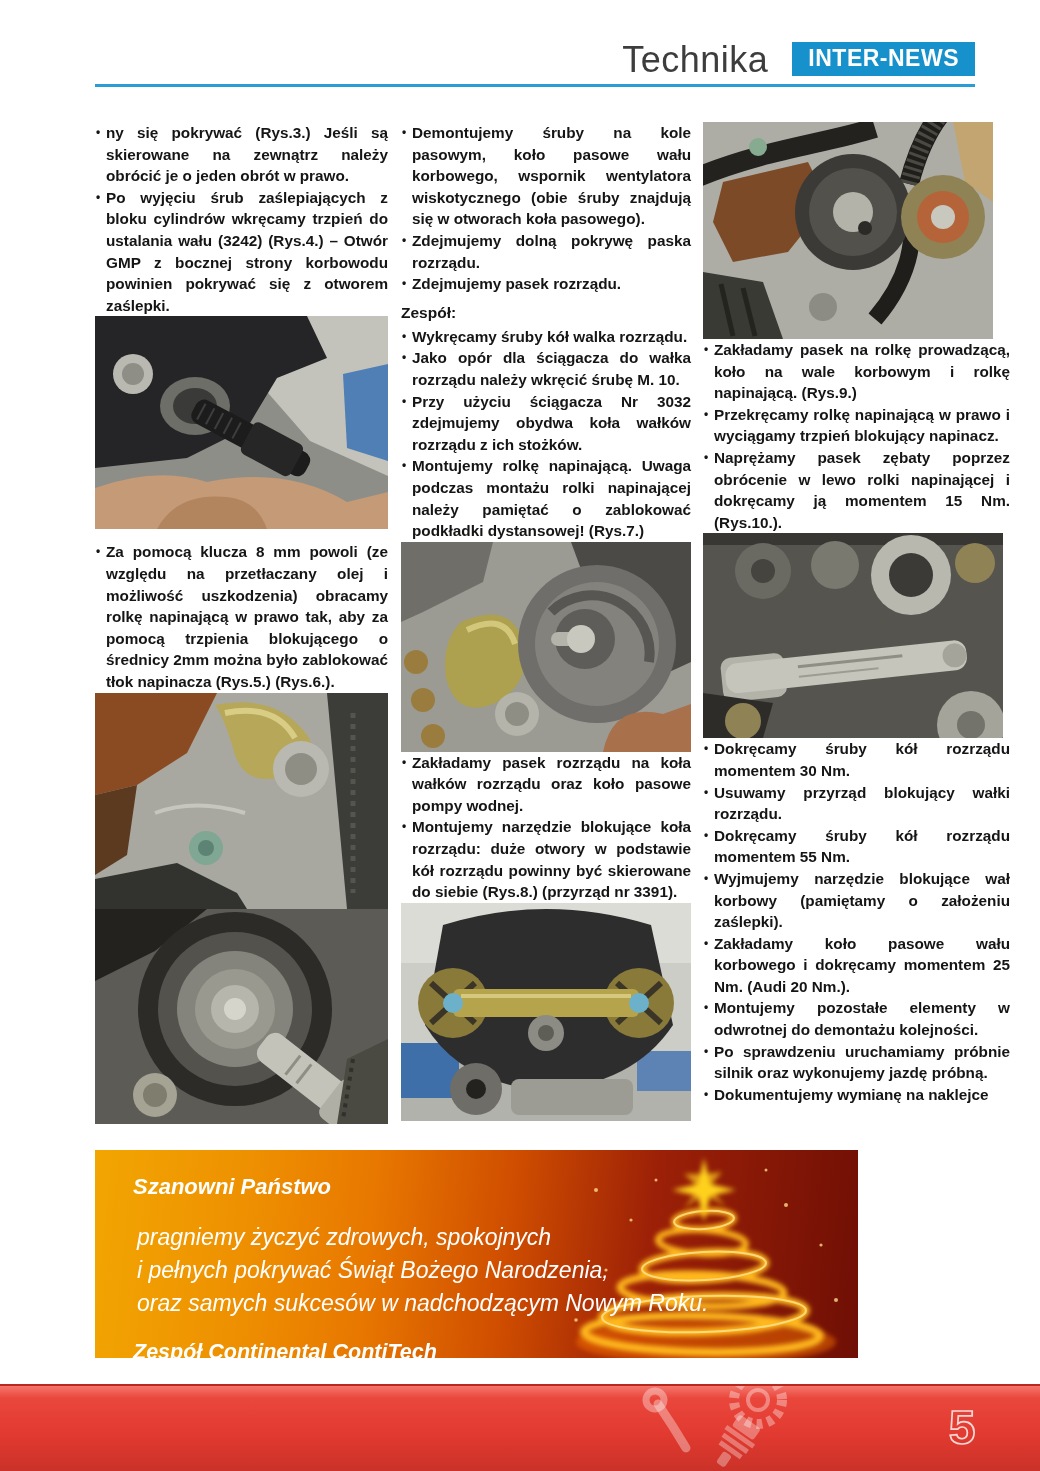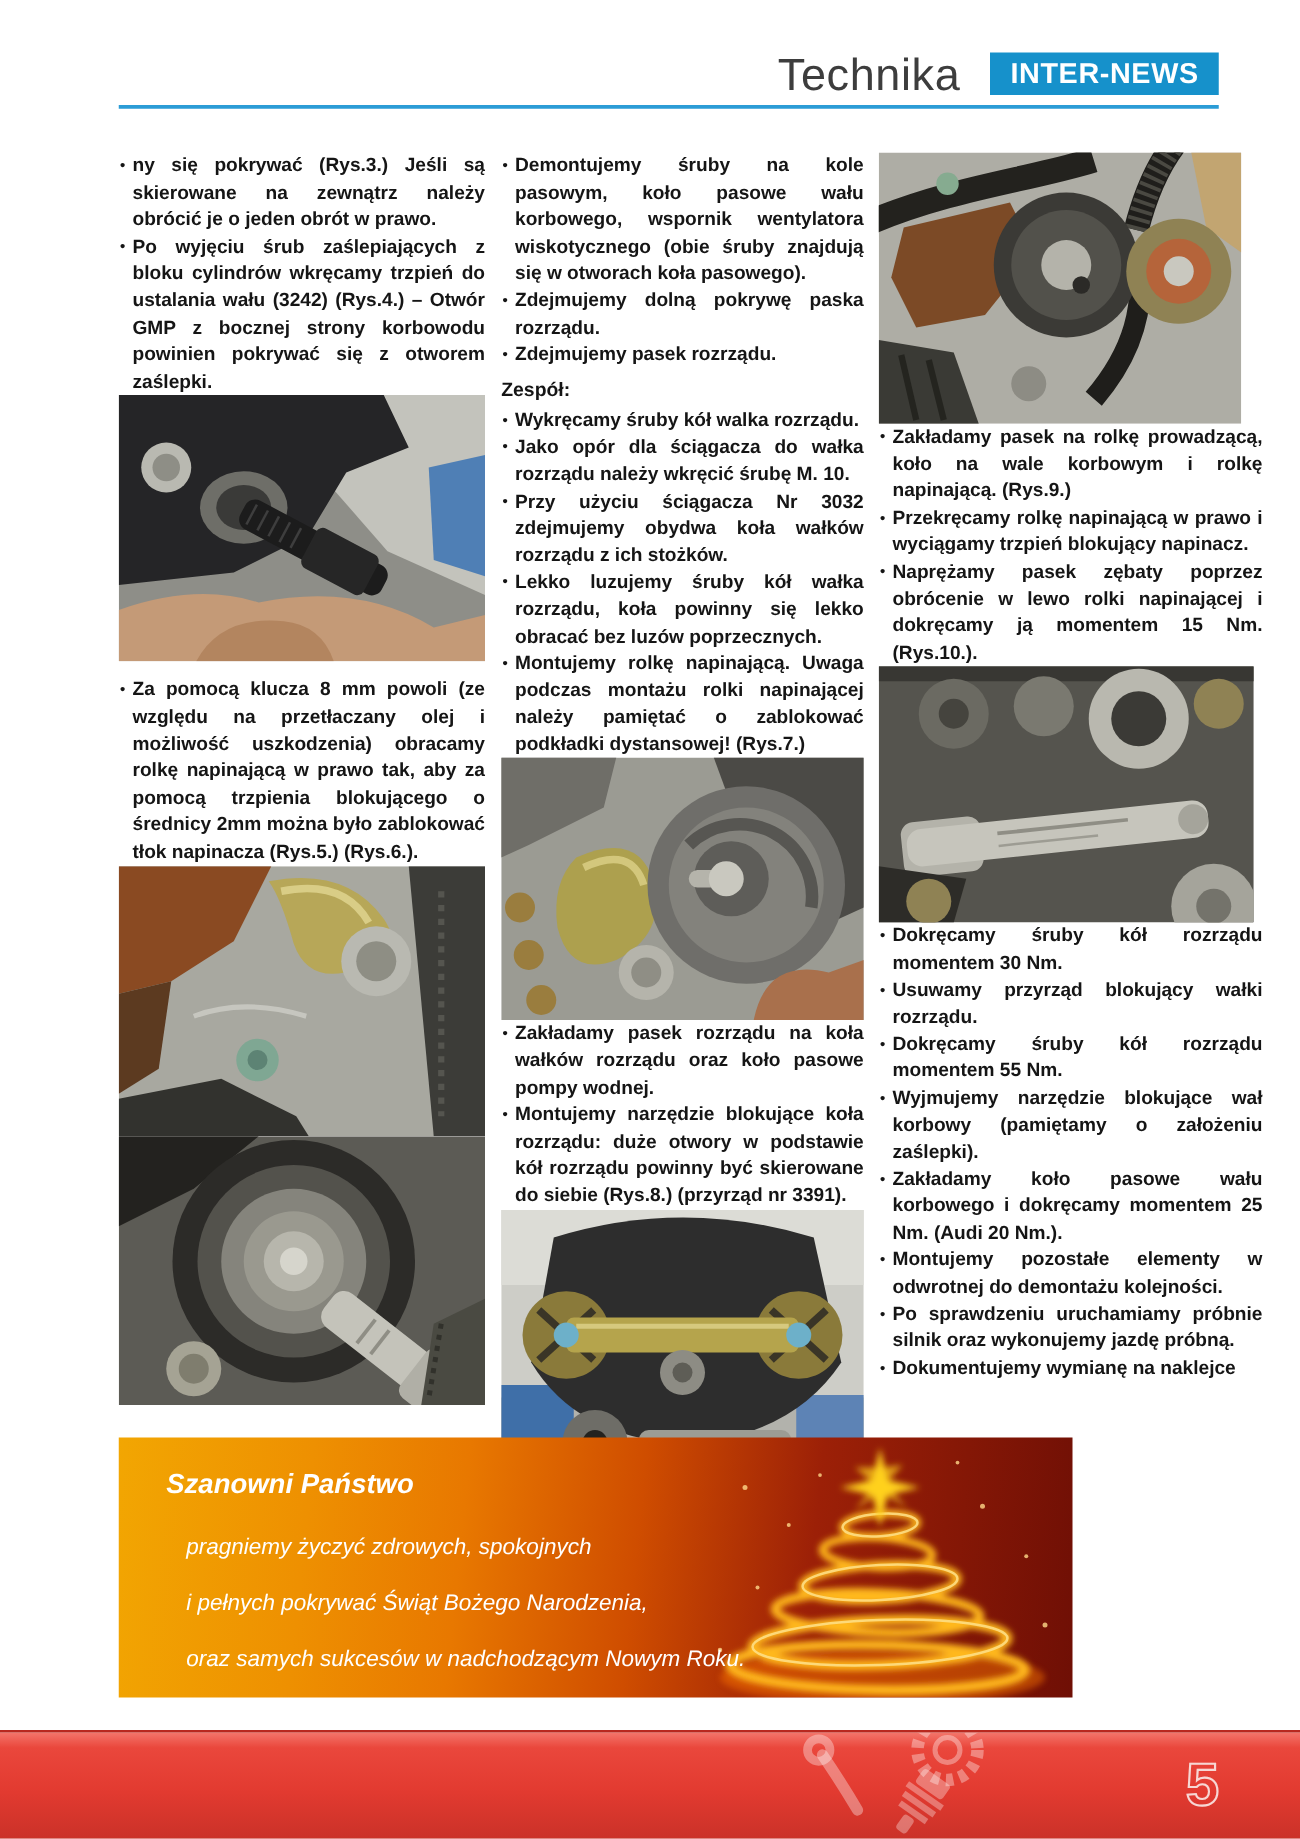--- a/index.html
+++ b/index.html
@@ -33,21 +33,21 @@
   .m-rys8 { margin-top:8px; }
   .m-rys9 { margin-bottom:10px; }
   .m-rys10 { margin-top:8px; margin-bottom:14px; }
   
   .banner { position:absolute; left:95px; top:1150px; width:763px; height:208px; overflow:hidden;
     color:#fff; font-style:italic;
     background:linear-gradient(96deg,#f2a602 0%,#ee9001 20%,#e87800 36%,#cf4d00 54%,#9c2007 72%,#6f0f05 100%); }
   .banner-text { position:absolute; left:38px; top:24px; }
   .banner-title { font-size:22px; font-weight:bold; margin:0; }
   .banner-body { margin-top:23px; }
-  .banner-line { font-size:18px; line-height:29px; margin:16px; }
+  .banner-line { font-size:23px; line-height:29px; margin:4px; }
   .banner-sig { font-size:21.5px; font-weight:bold; margin-top:22px; }
   .tree-svg { position:absolute; right:-8px; top:0; }
   
   .footer { position:absolute; left:0; top:1384px; width:1040px; height:87px; overflow:hidden;
     background:linear-gradient(180deg,#f4756b 0%,#ea473c 14%,#e23a30 55%,#c93128 100%);
     border-top:2px solid #b8281f; }
   .tools-svg { position:absolute; left:628px; top:0; }
   .pagenum-svg { position:absolute; left:930px; top:12px; }
 </style>
 </head>
@@ -136,21 +136,20 @@
   <div class="col col-2">
     <p class="bullet">Demontujemy śruby na kole pasowym, koło pasowe wału korbowego, wspornik wentylatora wiskotycznego (obie śruby znajdują się w otworach koła pasowego).</p>
     <p class="bullet">Zdejmujemy dolną pokrywę paska rozrządu.</p>
     <p class="bullet">Zdejmujemy pasek rozrządu.</p>
 
     <h3 class="mont">Zespół:</h3>
 
     <p class="bullet">Wykręcamy śruby kół walka rozrządu.</p>
     <p class="bullet">Jako opór dla ściągacza do wałka rozrządu należy wkręcić śrubę M. 10.</p>
     <p class="bullet">Przy użyciu ściągacza Nr 3032 zdejmujemy obydwa koła wałków rozrządu z ich stożków.</p>
-    <p class="bullet">Lekko luzujemy śruby kół wałka rozrządu, koła powinny się lekko obracać bez luzów poprzecznych.</p>
     <p class="bullet">Montujemy rolkę napinającą. Uwaga podczas montażu rolki napinającej należy pamiętać o zablokować podkładki dystansowej! (Rys.7.)</p>
 
     <figure class="photo m-rys7">
       <svg width="290" height="210" viewBox="0 0 290 210" xmlns="http://www.w3.org/2000/svg">
         <rect width="290" height="210" fill="#9b9b93"></rect>
         <polygon points="170,0 290,0 290,120 242,142 192,60" fill="#4b4a46"></polygon>
         <polygon points="0,0 92,0 82,40 22,70 0,80" fill="#6f6e68"></polygon>
         <circle cx="15" cy="120" r="12" fill="#9a7d3e"></circle>
           <circle cx="22" cy="158" r="12" fill="#9a7d3e"></circle>
           <circle cx="32" cy="194" r="12" fill="#9a7d3e"></circle>

